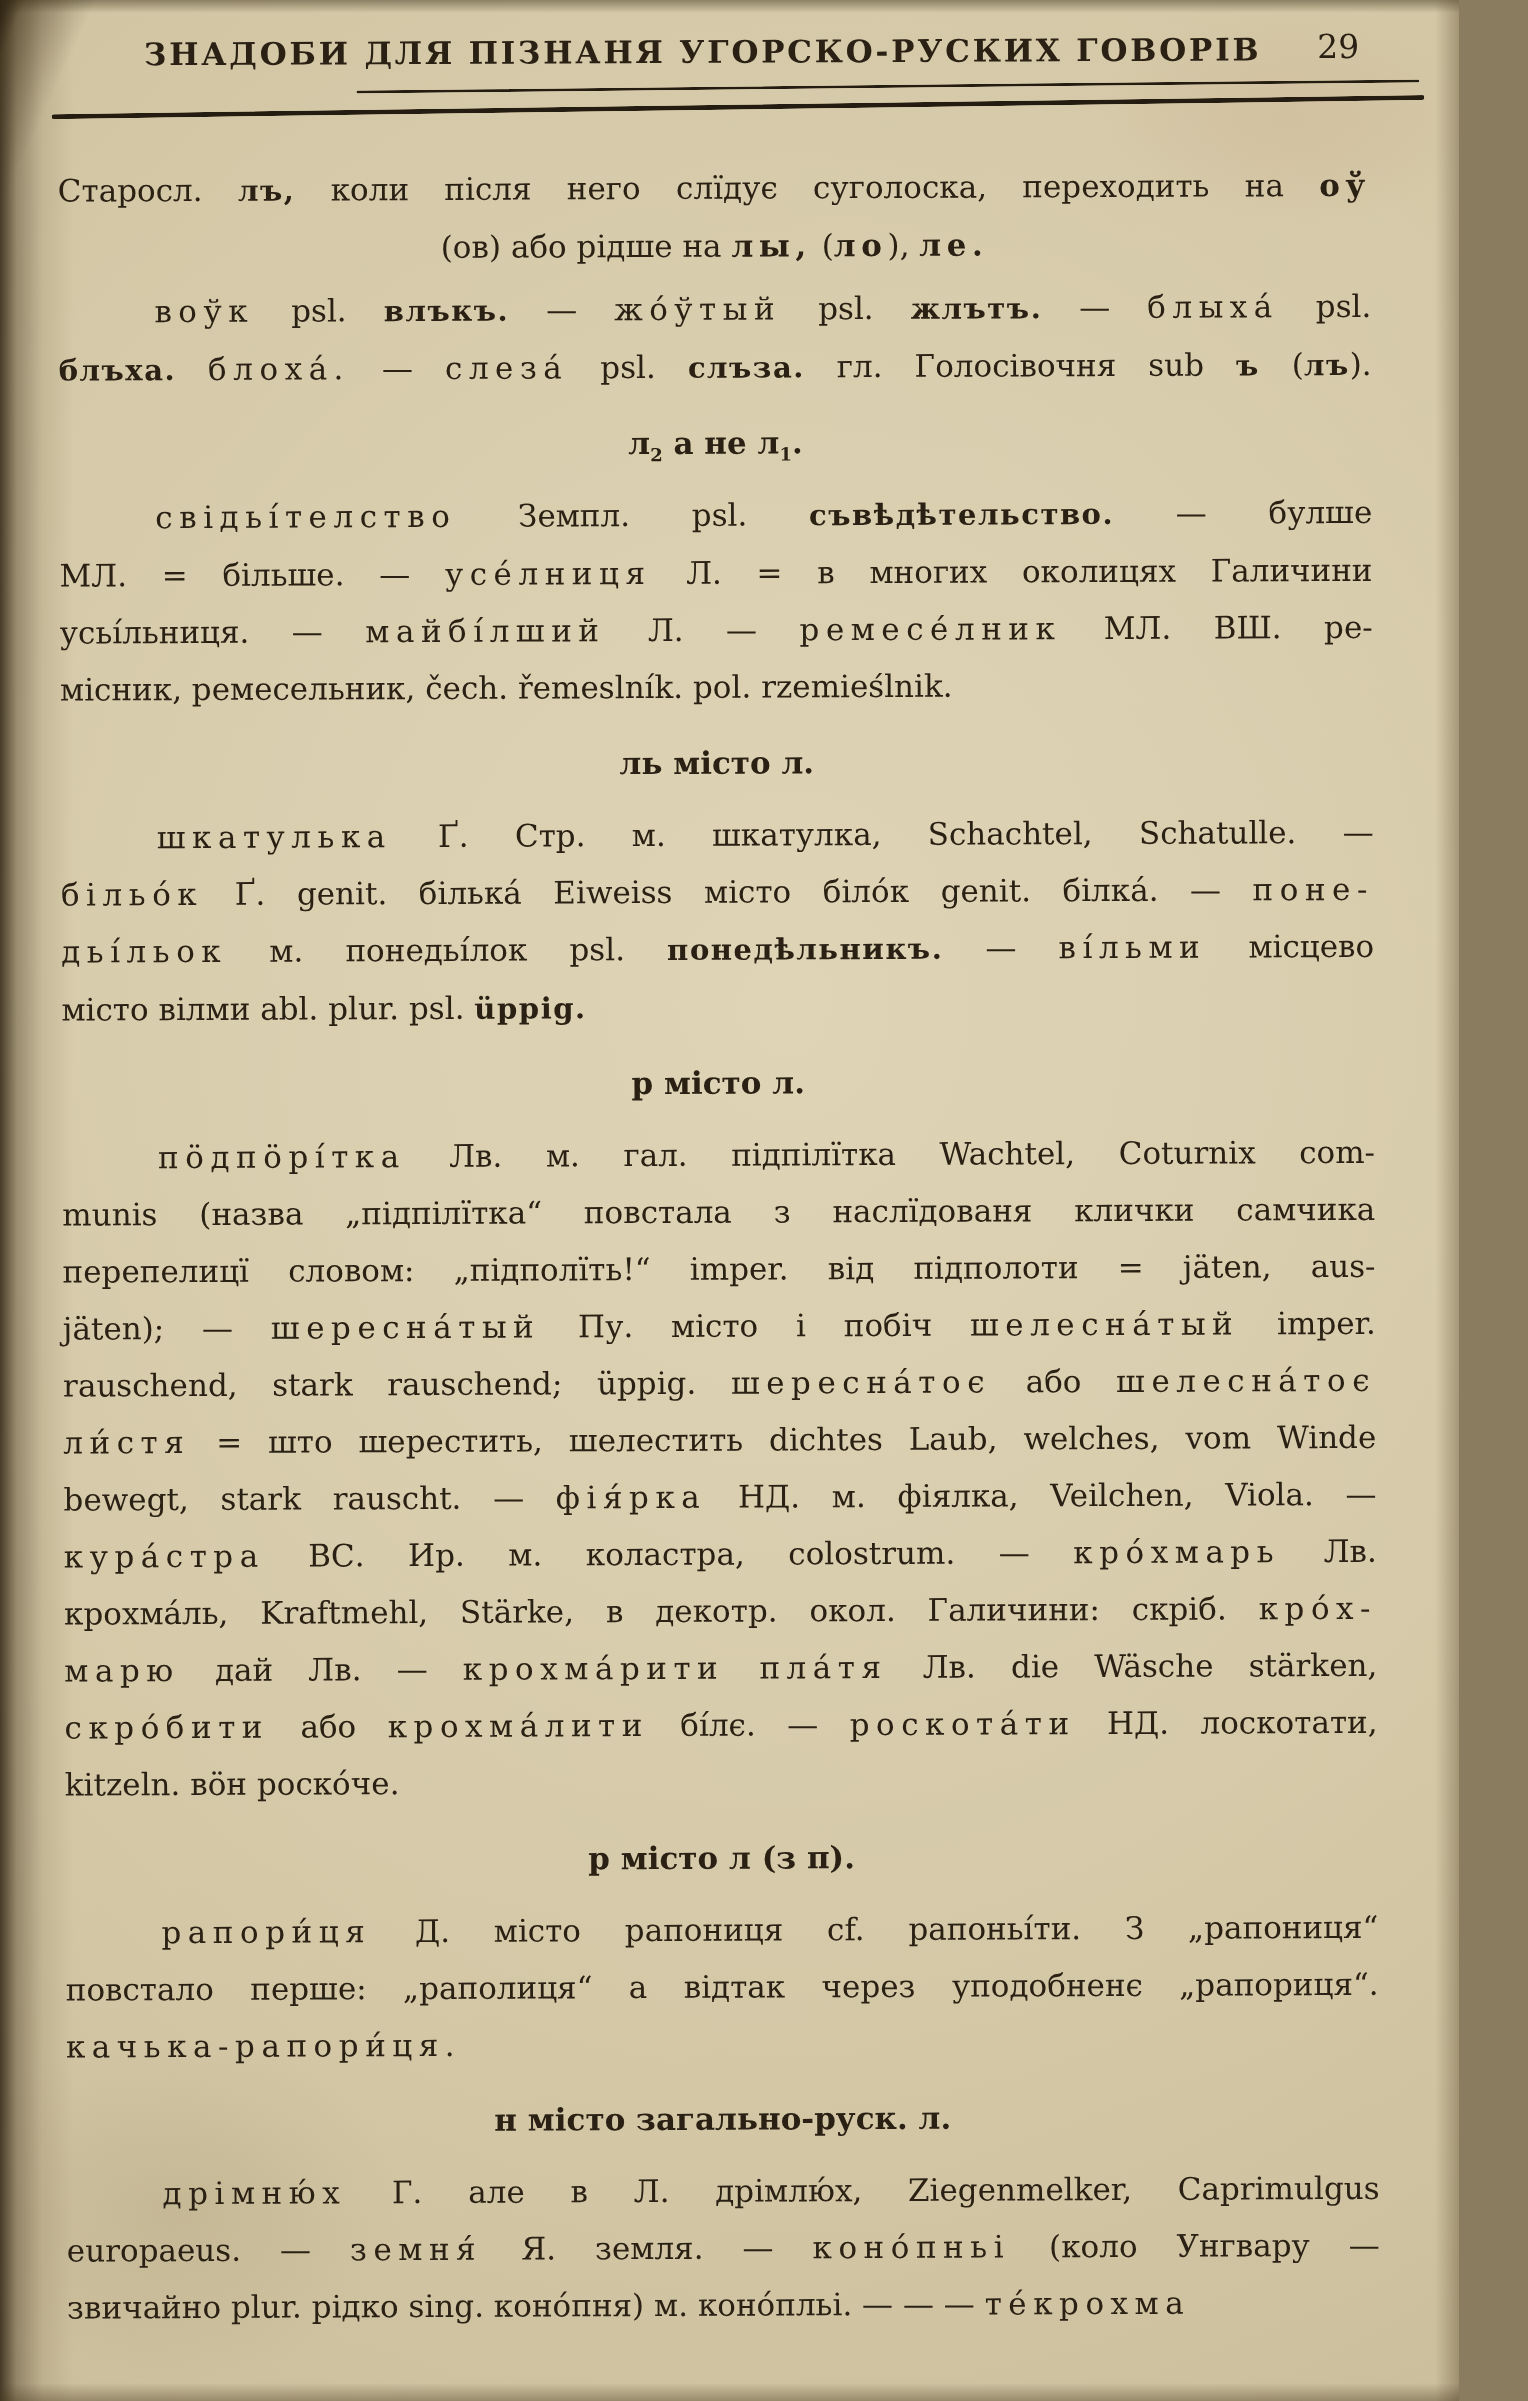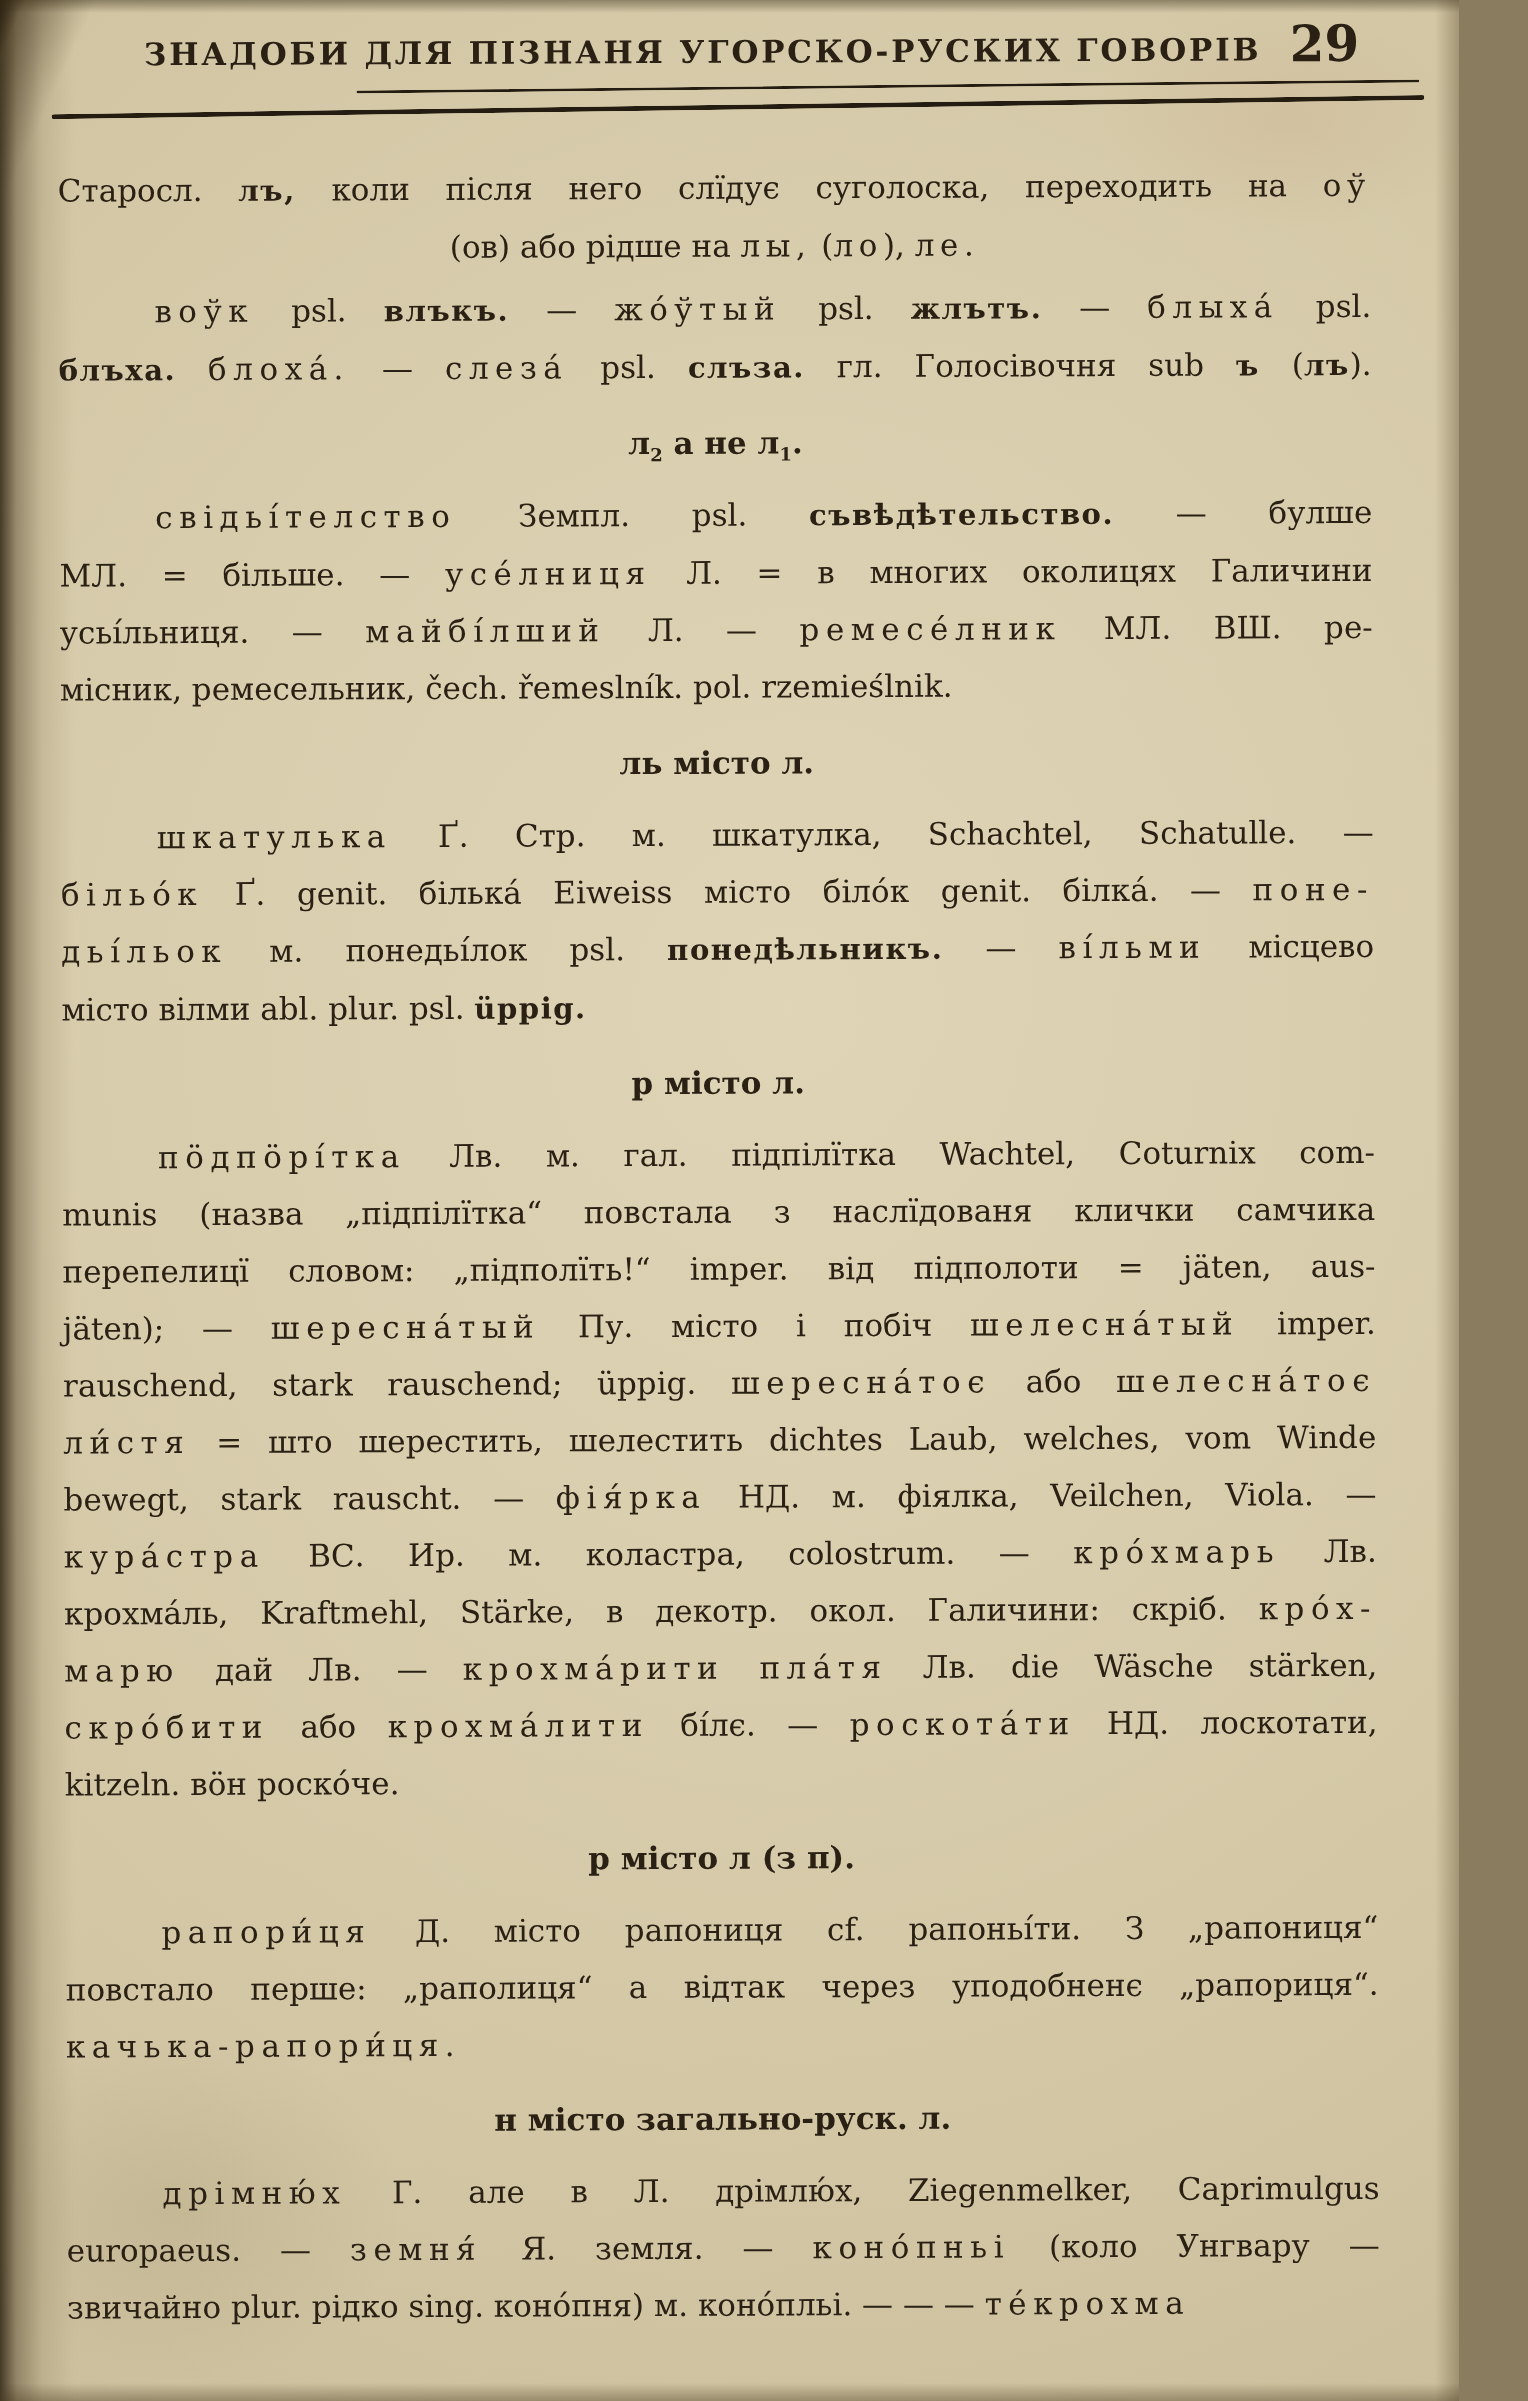--- a/index.html
+++ b/index.html
@@ -28,36 +28,36 @@
     background:linear-gradient(0deg, rgba(70,56,30,.4), rgba(70,56,30,0));pointer-events:none;}
   .stain-a{position:absolute;left:1091px;top:9.2px;width:388px;height:222px;border-radius:50%;
     background:radial-gradient(ellipse at center, rgba(190,140,110,.14), rgba(190,140,110,0) 70%);pointer-events:none;}
   .stain-b{position:absolute;left:-55px;top:2034px;width:462px;height:351px;border-radius:50%;
     background:radial-gradient(ellipse at center, rgba(120,100,60,.12), rgba(120,100,60,0) 70%);pointer-events:none;}
 
   .tilt{position:absolute;left:0;top:0;width:100%;height:100%;transform:rotate(-0.25deg);transform-origin:60% 0;}
 
   .running-header{position:absolute;left:120px;top:33px;width:1165px;text-align:center;
     font-size:31px;font-weight:bold;letter-spacing:2.8px;white-space:nowrap;}
-  .page-number{position:absolute;right:100px;top:16px;font-size:50px;font-weight:bold;}
+  .page-number{position:absolute;right:100px;top:29px;font-size:33px;font-weight:normal;}
   .rule-thin{position:absolute;left:356px;top:85px;width:1063px;height:0;border-top:3.7px solid #241c10;transform:rotate(-0.35deg);border-radius:1.8px;}
   .rule-thick{position:absolute;left:51px;top:104px;width:1373px;height:0;border-top:5.5px solid #241c10;transform:rotate(-0.55deg);border-radius:2.8px;}
 
   .doc{position:absolute;left:57px;top:159px;width:1313px;font-size:31px;line-height:57px;}
   .block{margin:0 0 5.5px 0;}
   .heading{text-align:center;font-weight:bold;margin:18.5px 0 15px 0;}
   .line{width:100%;}
   .line.justify{text-align:justify;text-align-last:justify;}
   .line.left{text-align:left;text-align-last:left;}
   .line.center{text-align:center;text-align-last:center;}
   .line.indent{text-indent:96px;}
   .run{white-space:pre-wrap;}
   .run.sp{letter-spacing:.21em;}
   .run.b{font-weight:bold;}
-  .run.spb{letter-spacing:.18em;font-weight:normal;}
+  .run.spb{letter-spacing:.18em;font-weight:bold;}
   .run.ocs{font-weight:bold;letter-spacing:.05em;font-size:.94em;}
   .run.sub{vertical-align:sub;font-size:.58em;line-height:0;}
 </style>
 </head>
 <body>
 
 <div class="page">
   <div class="edge-left"></div>
   <div class="edge-left-top"></div>
   <div class="edge-top"></div>

